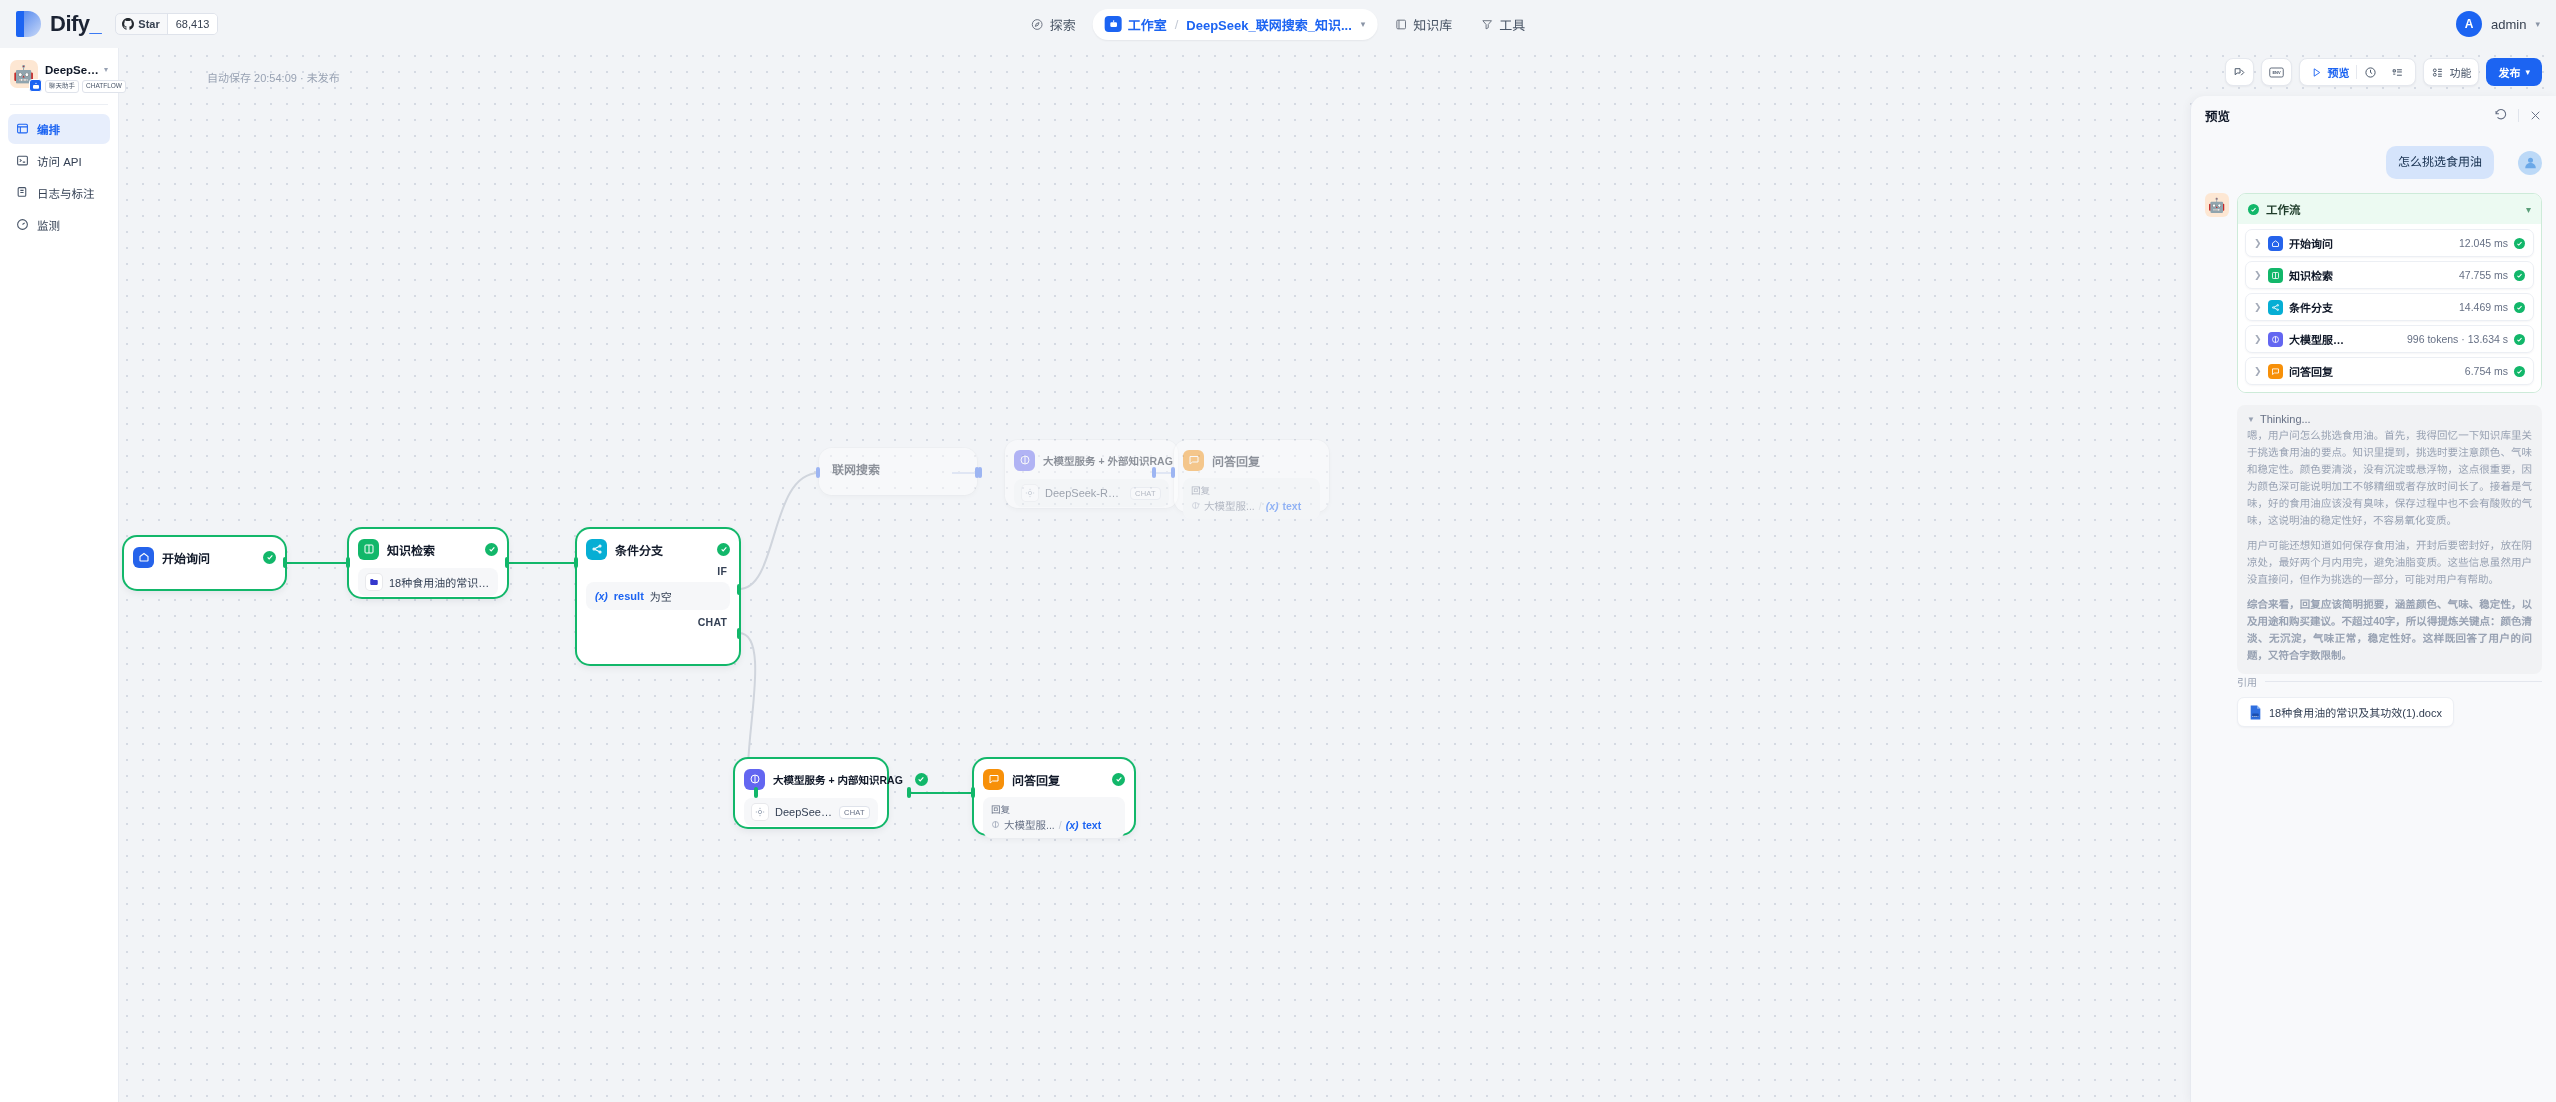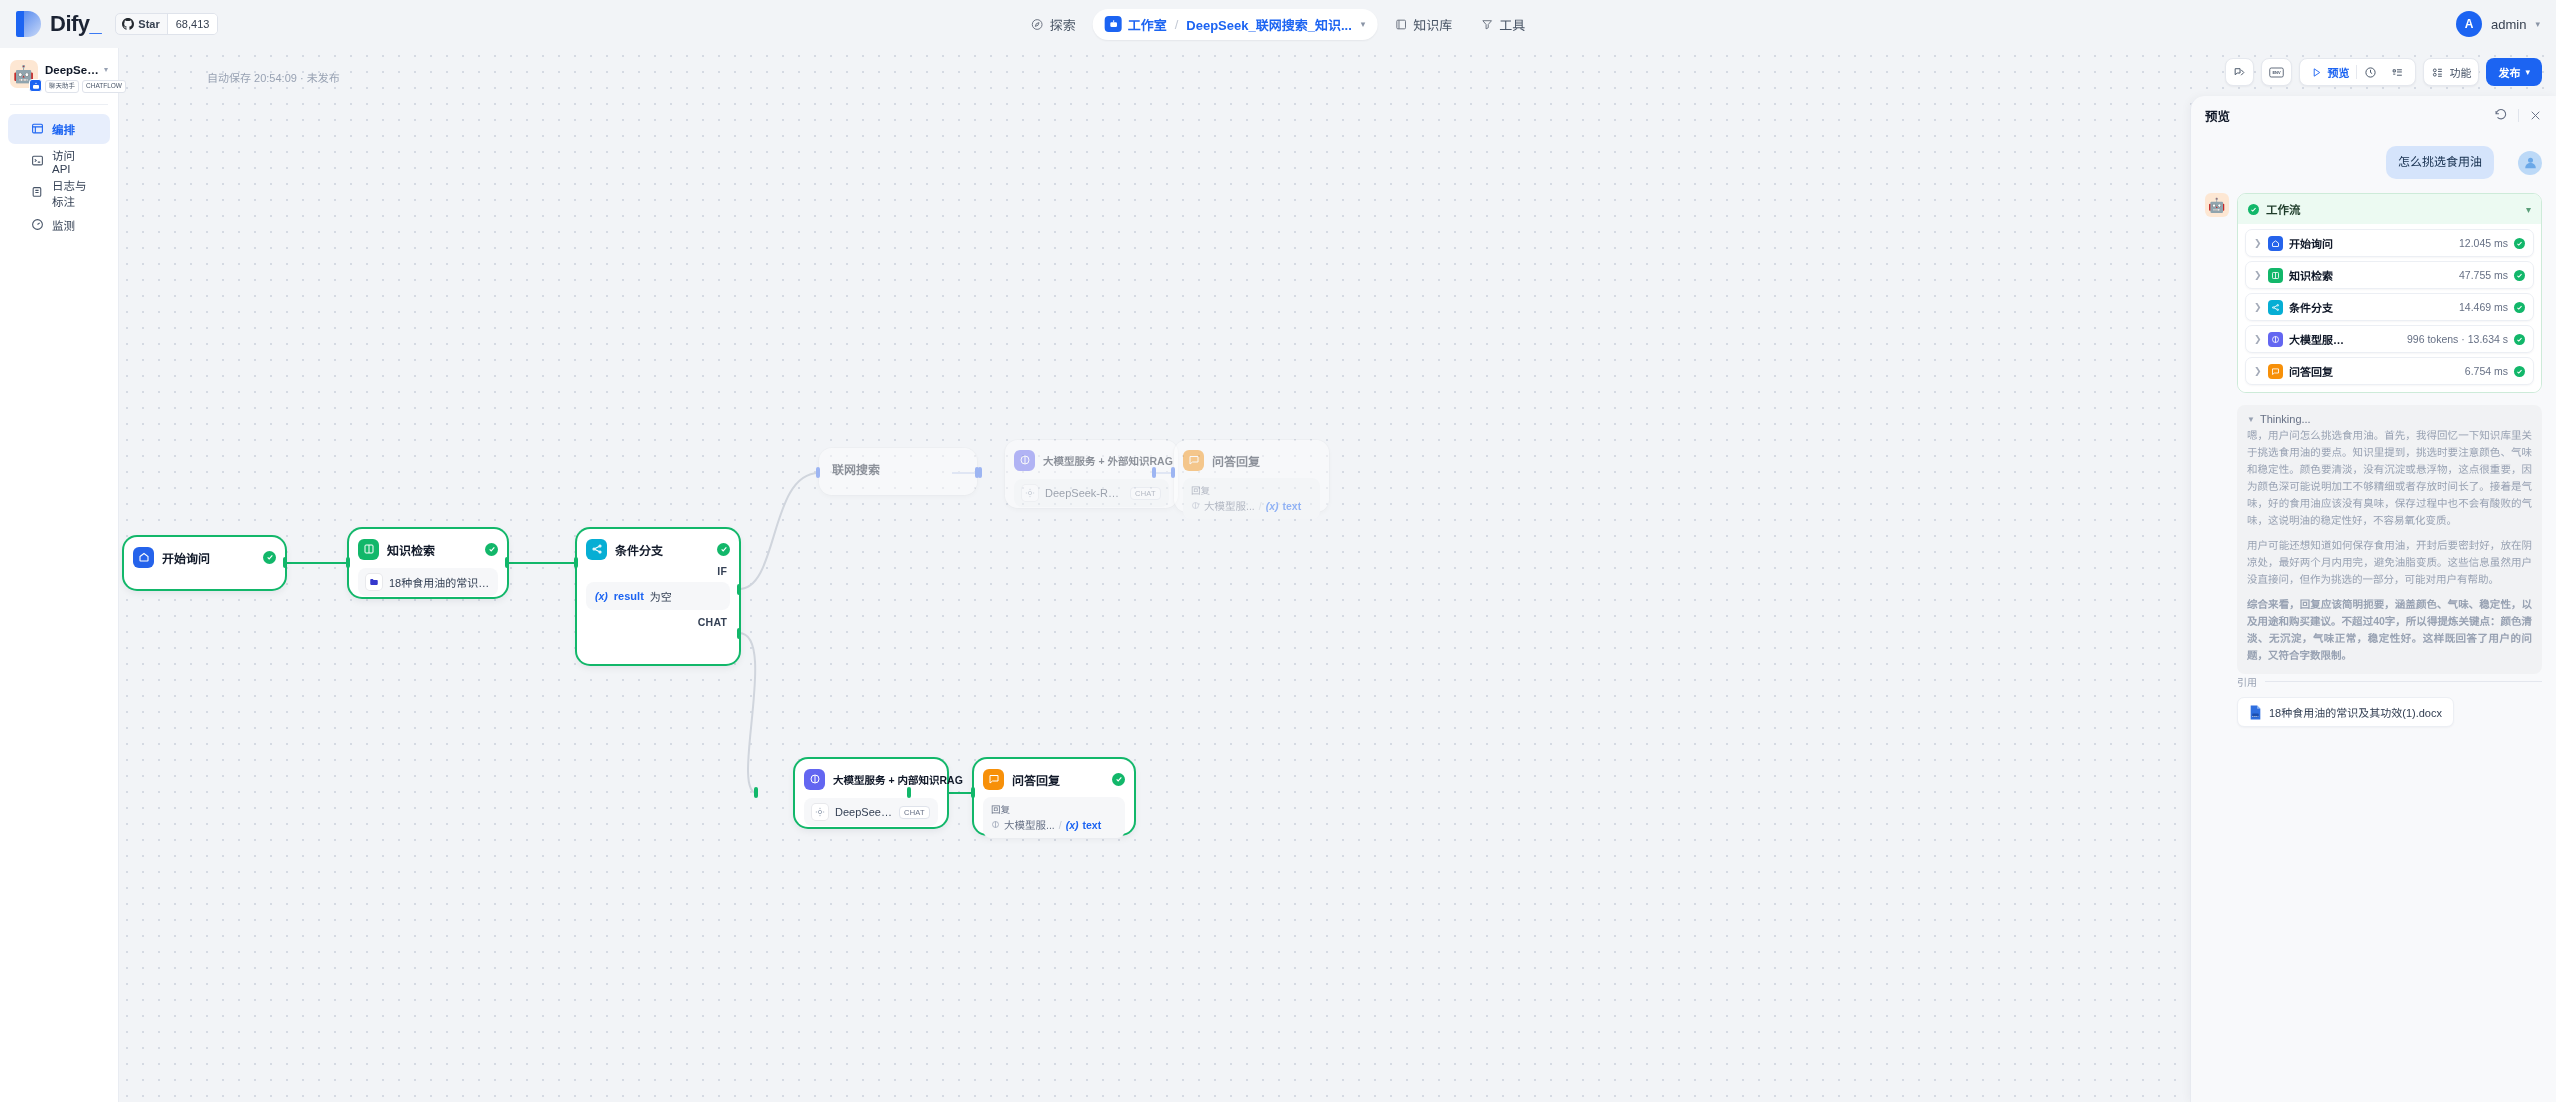--- a/index.html
+++ b/index.html
@@ -108,21 +108,21 @@
   .app-chev { font-size: 8px; color:#98a2b3; }
   .app-tags { display:flex; gap:3px; margin-top: 3px; }
   .tag {
     font-size: 6.5px; color:#475467; border:1px solid #dfe3eb;
     border-radius: 3px; padding: 1px 3px; line-height: 1.35; white-space:nowrap;
     background:#fff; transform-origin: left center;
   }
   .sb-divider { height:1px; background:#eceff4; margin: 11px 2px 9px 2px; }
   .sb-item {
     display:flex; align-items:center; gap:8px;
-    height: 30px; padding: 0 22px; border-radius: 7px;
+    height: 30px; padding: 0 7px; border-radius: 7px;
     font-size: 11.5px; color:#344054; cursor:pointer; margin-bottom: 2px;
   }
   .sb-item.active { background:#e7eefc; color:#1c64f2; font-weight:600; }
   .sb-ico { width:14px; height:14px; display:flex; align-items:center; justify-content:center; flex:0 0 14px; }
 
   
   .canvas {
     position: absolute; top: 48px; left: 119px;
     width: 2437px; height: 1054px;
     background-color: #f2f4f7;
@@ -605,21 +605,21 @@
             </svg>
           <span class="nm">大模型服...</span>
           <span class="slash">/</span>
           <span class="var-x">(x)</span>
           <span class="var-name">text</span>
         </div>
       </div>
     </div>
     <div class="port blue" style="left:1052px; top:419px;"></div>
 
-    <div class="node sel" style="left:676px; top:711px; width:152px; height:68px;">
+    <div class="node sel" style="left:616px; top:711px; width:152px; height:68px;">
       <div class="node-head">
         <span class="node-ico" style="background:#6366f1">
           <svg width="12" height="12" viewBox="0 0 24 24" fill="none" stroke="#fff" stroke-width="2">
               <circle cx="12" cy="12" r="8"></circle>
               <path d="M12 4v16"></path>
             </svg>
         </span>
         <span class="node-title" style="font-size:10.5px">大模型服务 + 内部知识RAG</span>
         <span class="ok-badge ok-inline" style="margin-left:4px">
           <svg width="8" height="8" viewBox="0 0 24 24" fill="none" stroke="#fff" stroke-width="3.5">

